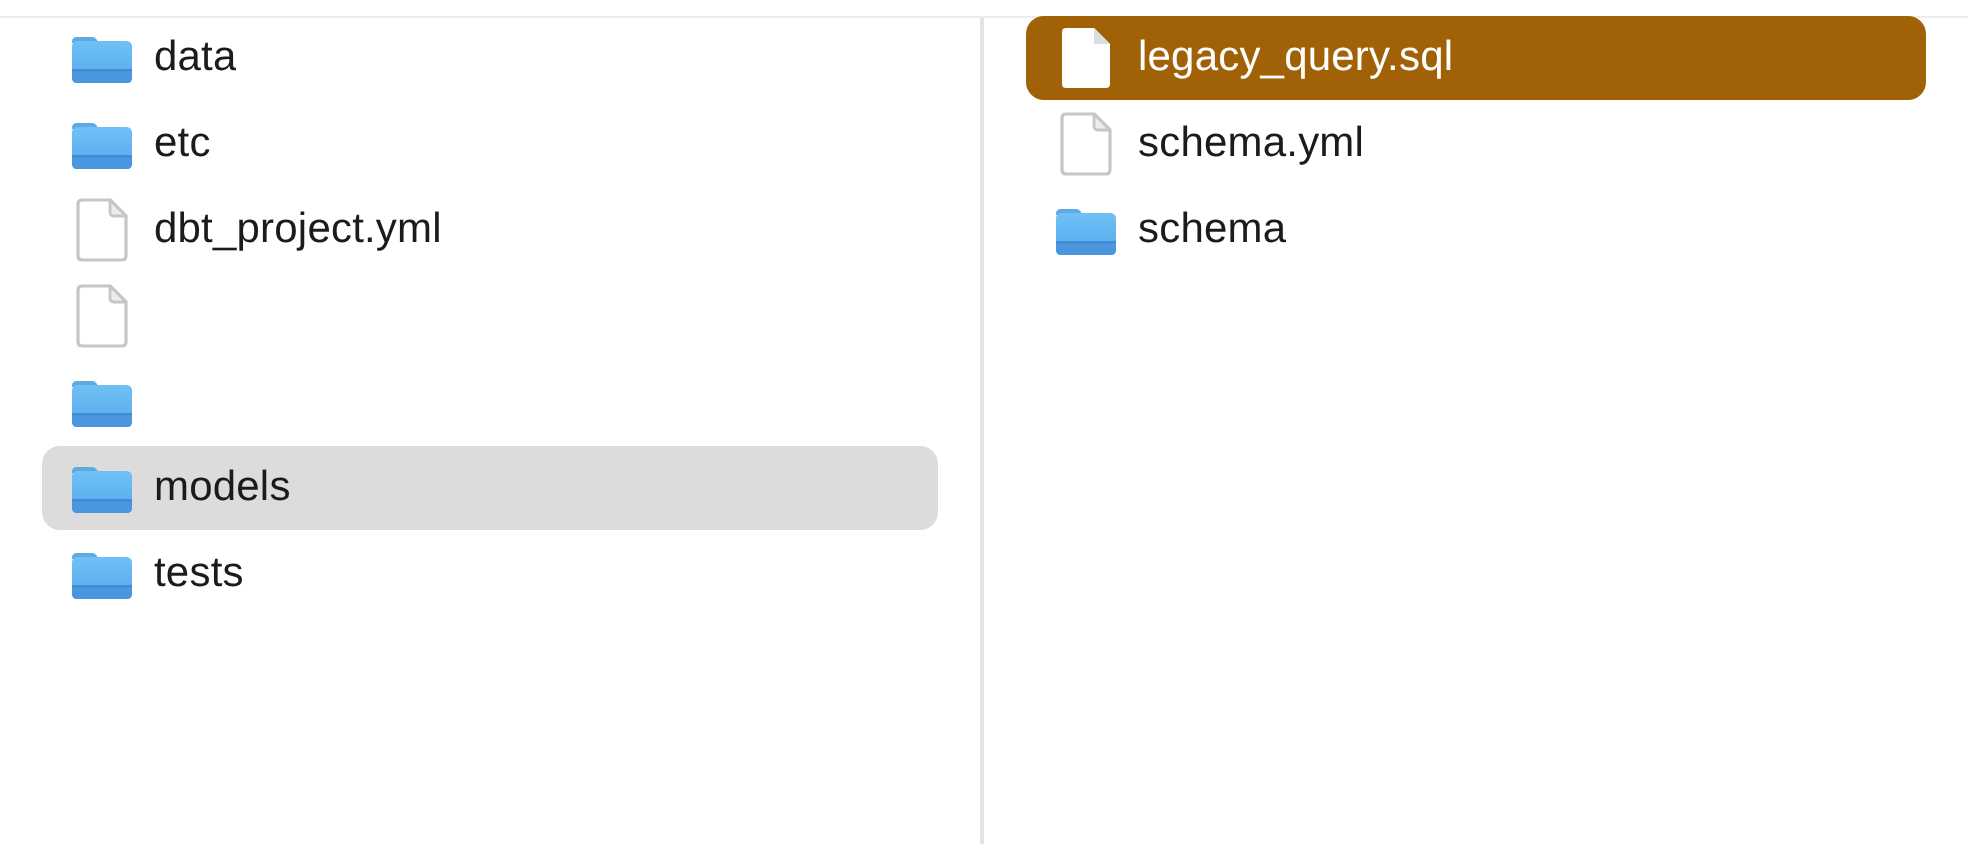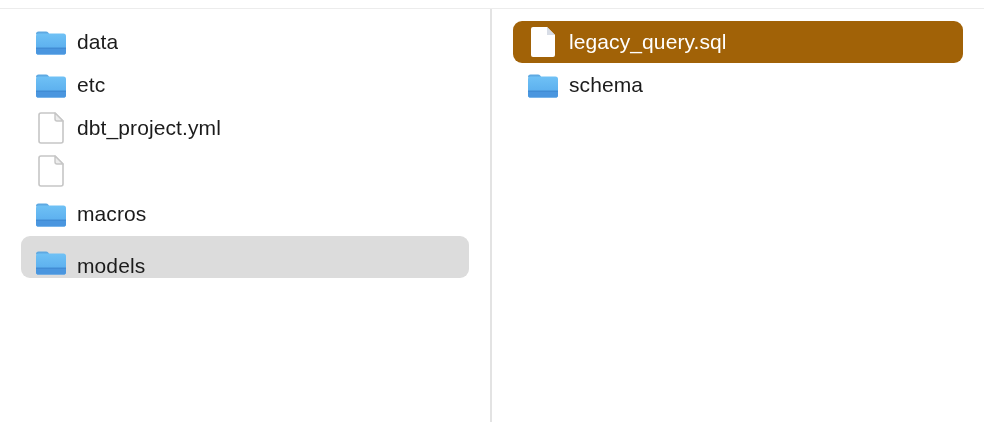--- a/index.html
+++ b/index.html
@@ -24,38 +24,38 @@
   }
   .column-divider {
     position: absolute;
     top: 9px; bottom: 0;
     left: 490px;
     width: 1.5px;
     background: #e3e3e3;
   }
   .column {
     position: absolute;
-    top: 18px;
+    top: 5px;
     bottom: 0;
     padding-top: 2px;
     box-sizing: border-box;
   }
   .column.left  { left: 0;     width: 490px; }
   .column.right { left: 492px; width: 492px; }
 
   .row {
     height: 42px;
     margin: 1px 21px 1px 21px;
     border-radius: 9px;
     padding-left: 14px;
     display: flex;
     align-items: center;
     box-sizing: border-box;
   }
-  .row.sel-gray { background: #dcdcdc; align-items: flex-end; }
+  .row.sel-gray { background: #dcdcdc; }
   .row.sel-blue { background: #a16207; }
 
   .icon-box {
     width: 32px;
     height: 32px;
     display: flex;
     align-items: center;
     justify-content: center;
     flex: 0 0 32px;
   }
@@ -160,21 +160,20 @@
           </svg>
       </span>
     </div>
 
     <div class="row">
       <span class="icon-box">
         <svg width="32" height="28" viewBox="0 0 32 28">
             <use href="#folderIcon"></use>
           </svg>
       </span>
-      <span class="label">macros</span>
       <span class="chevron">
         <svg width="11" height="18" viewBox="0 0 11 18">
             <use href="#chevronRight"></use>
           </svg>
       </span>
     </div>
 
     <div class="row sel-gray">
       <span class="icon-box">
         <svg width="32" height="28" viewBox="0 0 32 28">
@@ -184,34 +183,55 @@
       <span class="label">models</span>
       <span class="chevron">
         <svg width="11" height="18" viewBox="0 0 11 18">
             <use href="#chevronRight"></use>
           </svg>
       </span>
     </div>
 
 
 
+    <div class="row">
+      <span class="icon-box">
+        <svg width="32" height="28" viewBox="0 0 32 28">
+            <use href="#folderIcon"></use>
+          </svg>
+      </span>
+      <span class="label">tests</span>
+      <span class="chevron">
+        <svg width="11" height="18" viewBox="0 0 11 18">
+            <use href="#chevronRight"></use>
+          </svg>
+      </span>
+    </div>
 
   </div>
 
   <div class="column right">
 
     <div class="row sel-blue">
       <span class="icon-box">
         <svg width="26" height="32" viewBox="0 0 26 32">
             <use href="#fileIconWhite"></use>
           </svg>
       </span>
       <span class="label">legacy_query.sql</span>
     </div>
 
+    <div class="row">
+      <span class="icon-box">
+        <svg width="26" height="32" viewBox="0 0 26 32">
+            <use href="#fileIconPlain"></use>
+          </svg>
+      </span>
+      <span class="label">schema.yml</span>
+    </div>
 
     <div class="row">
       <span class="icon-box">
         <svg width="32" height="28" viewBox="0 0 32 28">
             <use href="#folderIcon"></use>
           </svg>
       </span>
       <span class="label">schema</span>
       <span class="chevron">
         <svg width="11" height="18" viewBox="0 0 11 18">

